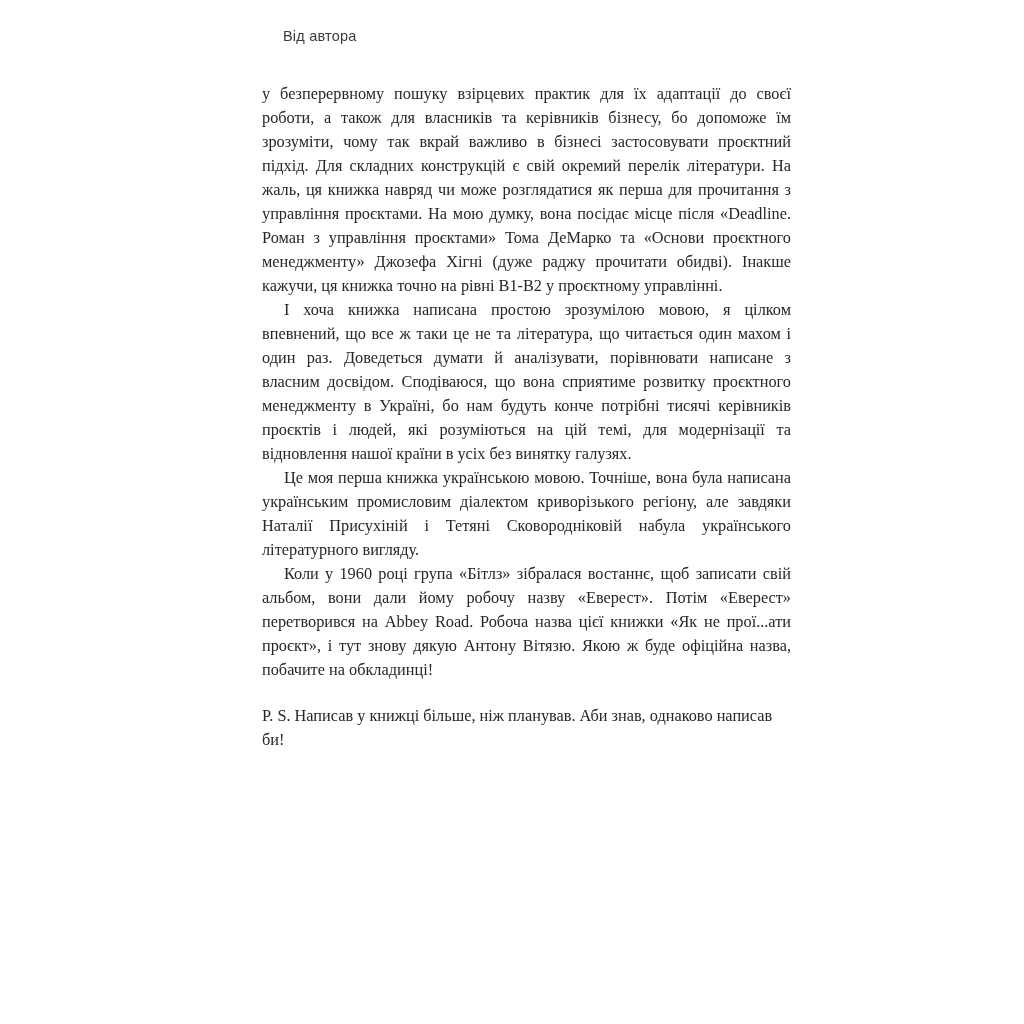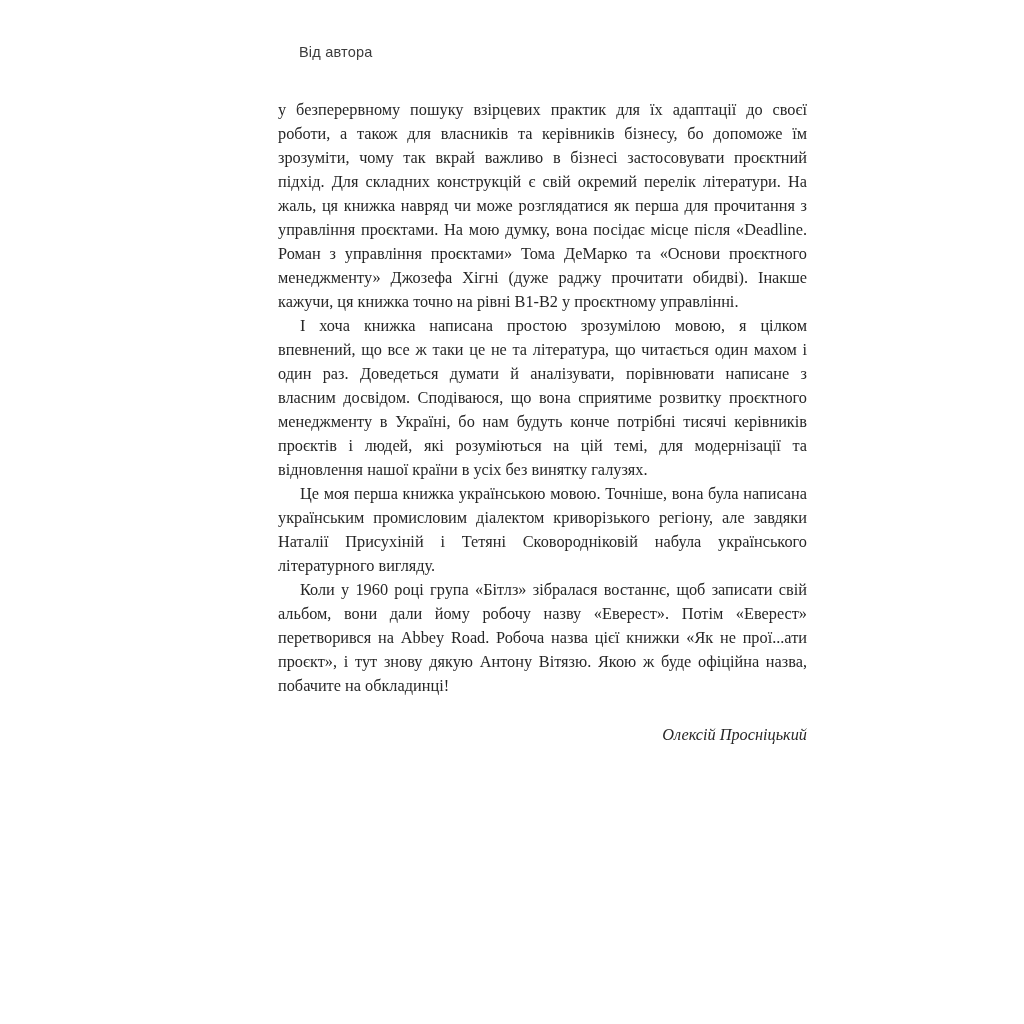--- a/index.html
+++ b/index.html
@@ -9,24 +9,23 @@
     body {
       width: 1024px;
       height: 1024px;
       background: #ffffff;
       position: relative;
       overflow: hidden;
     }
     .page {
       position: absolute;
       left: 262px;
-      top: 44px;
+      top: 28px;
       width: 529px;
       color: #2b2b2b;
-      margin-left: 16px;
     }
     .running-header {
       font-family: "Liberation Sans", sans-serif;
       font-size: 14.5px;
       font-weight: 400;
       color: #3c3c3c;
       padding-left: 21px;
       margin-bottom: 38px;
       letter-spacing: 0.2px;
     }
@@ -58,15 +57,15 @@
 <body>
 
 <div class="page">
   <div class="running-header">Від автора</div>
 
   <div class="body-text">
     <p class="para">у безперервному пошуку взірцевих практик для їх адаптації до своєї роботи, а також для власників та керівників бізнесу, бо допоможе їм зрозуміти, чому так вкрай важливо в бізнесі застосовувати проєктний підхід. Для складних конструкцій є свій окремий перелік літератури. На жаль, ця книжка навряд чи може розглядатися як перша для прочитання з управління проєктами. На мою думку, вона посідає місце після «Deadline. Роман з управління проєктами» Тома ДеМарко та «Основи проєктного менеджменту» Джозефа Хігні (дуже раджу прочитати обидві). Інакше кажучи, ця книжка точно на рівні B1-B2 у проєктному управлінні.</p>
     <p class="para indent">І хоча книжка написана простою зрозумілою мовою, я цілком впевнений, що все ж таки це не та література, що читається один махом і один раз. Доведеться думати й аналізувати, порівнювати написане з власним досвідом. Сподіваюся, що вона сприятиме розвитку проєктного менеджменту в Україні, бо нам будуть конче потрібні тисячі керівників проєктів і людей, які розуміються на цій темі, для модернізації та відновлення нашої країни в усіх без винятку галузях.</p>
     <p class="para indent">Це моя перша книжка українською мовою. Точніше, вона була написана українським промисловим діалектом криворізького регіону, але завдяки Наталії Присухіній і Тетяні Сковородніковій набула українського літературного вигляду.</p>
     <p class="para indent">Коли у 1960 році група «Бітлз» зібралася востаннє, щоб записати свій альбом, вони дали йому робочу назву «Еверест». Потім «Еверест» перетворився на Abbey Road. Робоча назва цієї книжки «Як не прої...ати проєкт», і тут знову дякую Антону Вітязю. Якою ж буде офіційна назва, побачите на обкладинці!</p>
-    <p class="signature">Олексій Просніцький</p>
+    <p class="para ps">P. S. Написав у книжці більше, ніж планував. Аби знав, однаково написав би!</p>
   </div>
 </div>
 
 </body></html>

